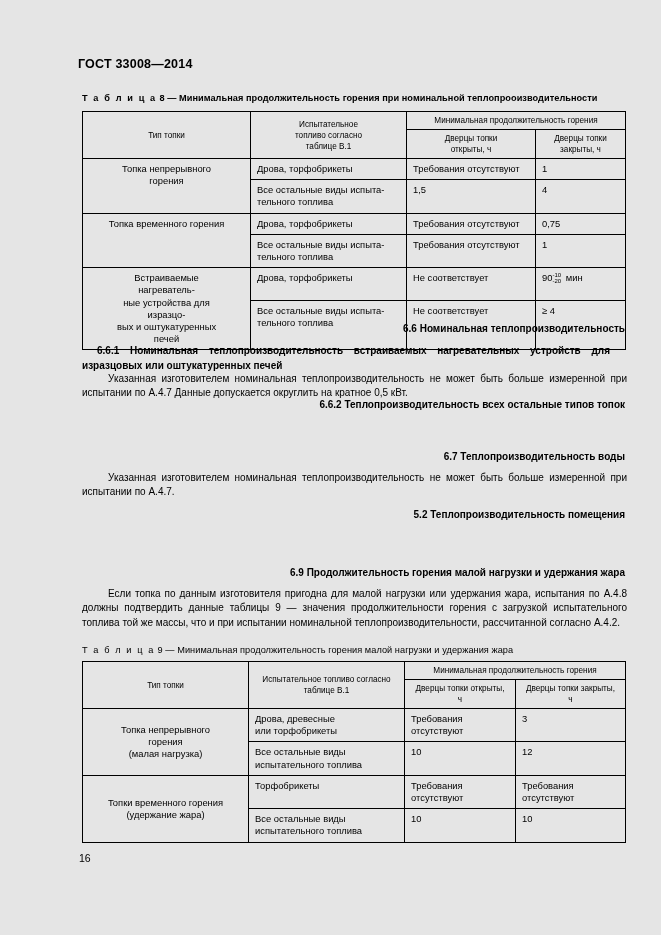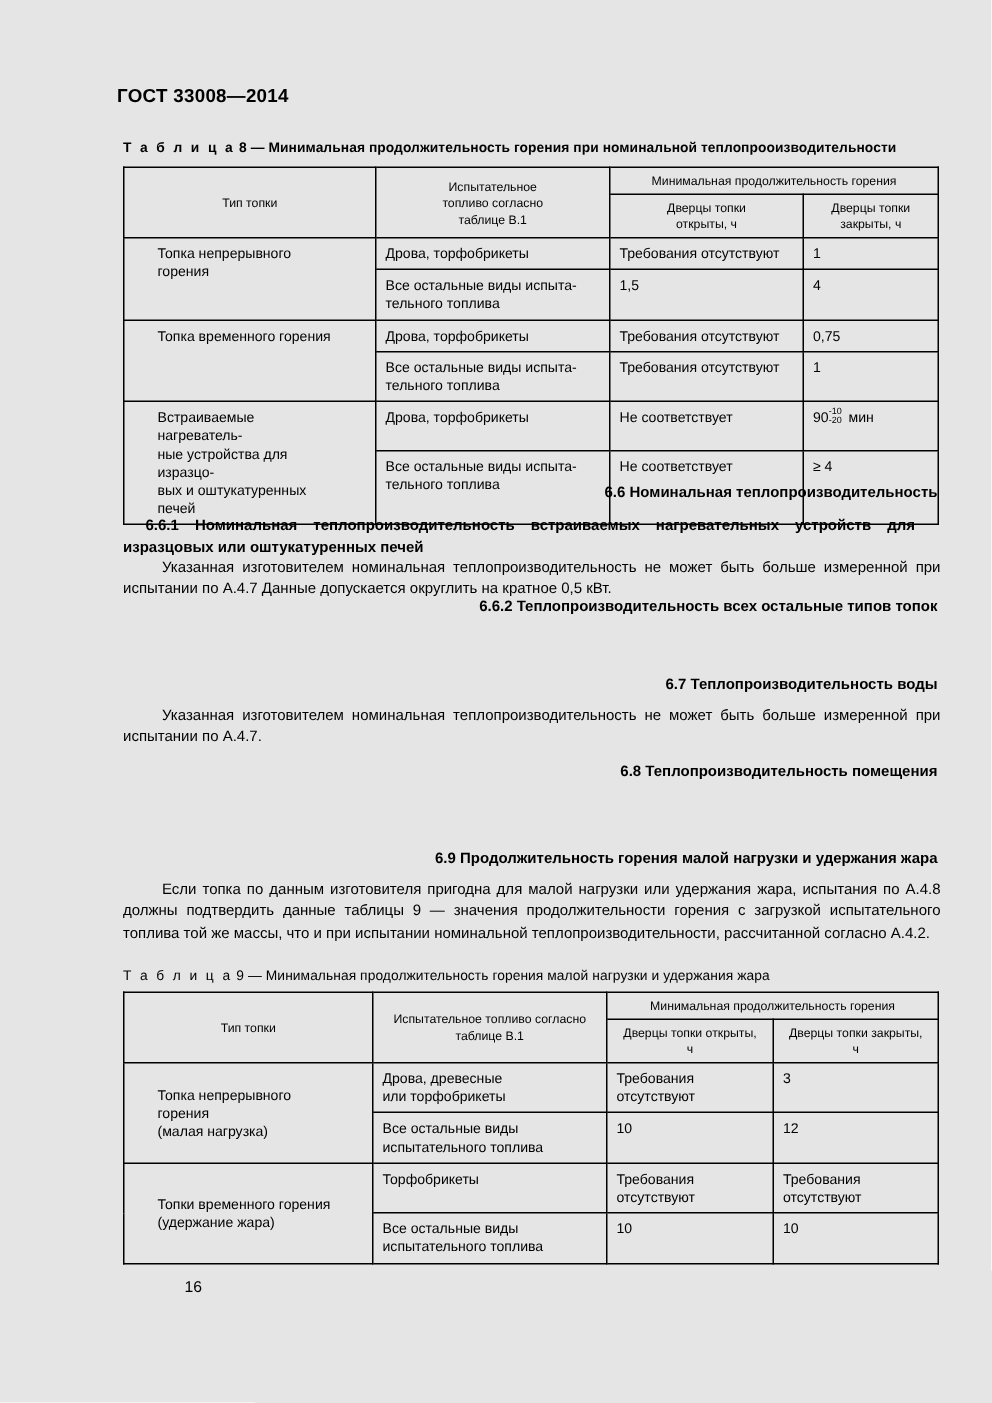--- a/index.html
+++ b/index.html
@@ -94,41 +94,41 @@
   .tbl .body-cell {
     font-size: 9.4px;
     line-height: 12.2px;
     padding: 4px 6px;
   }
   .tbl .type-cell {
     font-size: 9.4px;
     line-height: 12.2px;
     padding: 4px 22px;
     vertical-align: top;
+    text-align: center;
   }
   .tbl .type-cell.mid { vertical-align: middle; }
   .frac {
     display: inline-block;
     vertical-align: middle;
     font-size: 6px;
     line-height: 6.5px;
     text-align: left;
     margin: 0 2px 0 0;
     position: relative;
     top: -0.5px;
   }
   .frac .sup { display: block; }
   .frac .sub { display: block; }
 
   .pagenum {
     position: absolute;
     left: 79px;
     top: 852px;
     font-size: 10.5px;
-    margin-left: 44px;
   }
 </style>
 </head>
 <body>
 
 <div class="page">
 
   <div class="doc-header">ГОСТ 33008—2014</div>
 
   <div class="caption" style="top:93px;font-weight:bold;">
@@ -207,21 +207,21 @@
   <div class="sec-head" style="top:322px;">6.6 Номинальная теплопроизводительность</div>
 
   <div class="sec-head wrap2" style="top:344px;">6.6.1 Номинальная теплопроизводительность встраиваемых нагревательных устройств для изразцовых или оштукатуренных печей</div>
   <div class="para" style="top:372px;">Указанная изготовителем номинальная теплопроизводительность не может быть больше измеренной при испытании по А.4.7 Данные допускается округлить на кратное 0,5 кВт.</div>
 
   <div class="sec-head" style="top:398px;">6.6.2 Теплопроизводительность всех остальные типов топок</div>
 
   <div class="sec-head" style="top:450px;">6.7  Теплопроизводительность воды</div>
   <div class="para" style="top:471px;">Указанная изготовителем номинальная теплопроизводительность не может быть больше измеренной при испытании по А.4.7.</div>
 
-  <div class="sec-head" style="top:508px;">6.8  Теплопроизводительность помещения</div>
+  <div class="sec-head" style="top:508px;">5.2  Теплопроизводительность помещения</div>
 
   <div class="sec-head" style="top:566px;">6.9  Продолжительность горения малой нагрузки и удержания жара</div>
   <div class="para" style="top:587px;">Если топка по данным изготовителя пригодна для малой нагрузки или удержания жара, испытания по А.4.8 должны подтвердить данные таблицы 9 — значения продолжительности горения с загрузкой испытательного топлива той же массы, что и при испытании номинальной теплопроизводительности, рассчитанной согласно А.4.2.</div>
 
   <div class="caption" style="top:645px;">
     <span class="spaced">Т а б л и ц а</span>
     <span>9</span>
     <span>— Минимальная продолжительность горения малой нагрузки и удержания жара</span>
   </div>
 

